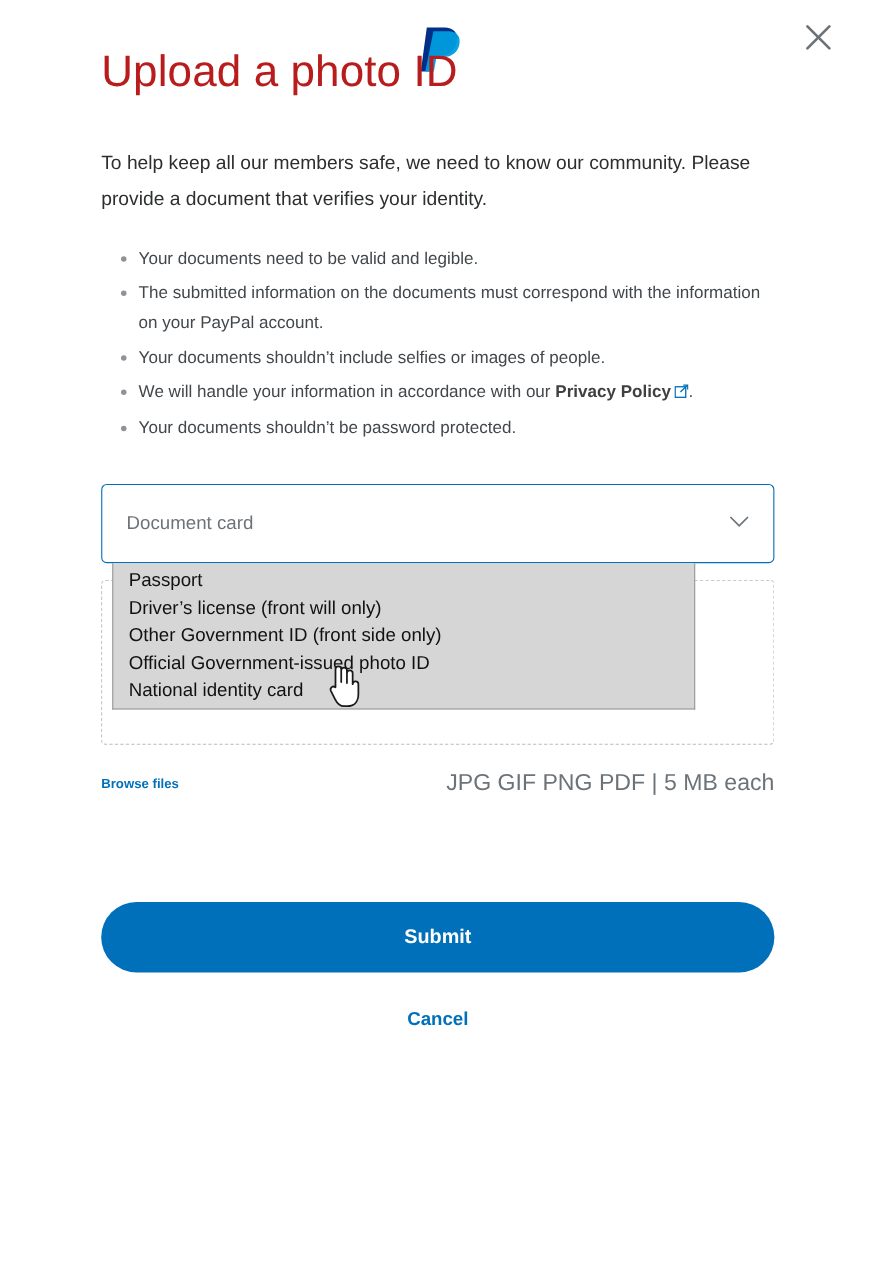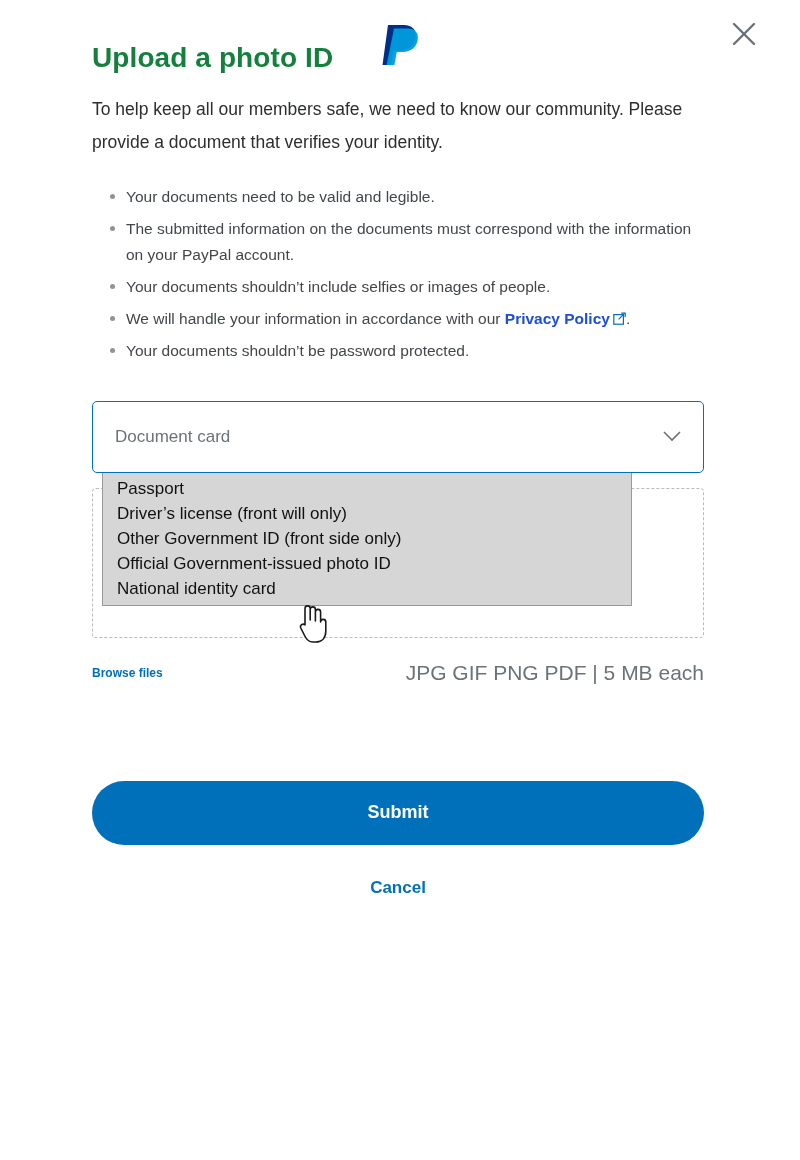--- a/index.html
+++ b/index.html
@@ -44,33 +44,33 @@
 
   
   .content {
     position: absolute;
     left: 92px;
     top: 0;
     width: 612px;
   }
 
   h1.page-title {
-    font-size: 28px;
-    font-weight: 700;
-    color: #15803d;
+    font-size: 40px;
+    font-weight: 400;
+    color: #b91c1c;
     margin: 42px 0 0 0;
     letter-spacing: 0.1px;
     line-height: 1.15;
   }
 
   .intro {
     font-size: 17.5px;
     line-height: 1.85;
     color: #2c2e2f;
-    margin: 19px 0 0 0;
+    margin: 44px 0 0 0;
     max-width: 600px;
   }
 
   .question {
     font-size: 17.5px;
     line-height: 1.6;
     color: #2c2e2f;
     margin: 28px 0 0 0;
   }
 
@@ -91,21 +91,21 @@
     content: "";
     position: absolute;
     left: 0;
     top: 10px;
     width: 5px;
     height: 5px;
     border-radius: 50%;
     background: #8d9399;
   }
   a.policy-link {
-    color: #1d4ed8;
+    color: #404040;
     font-weight: bold;
     text-decoration: none;
   }
   .ext-icon {
     display: inline-block;
     vertical-align: -1px;
     margin-left: 3px;
   }
 
   

